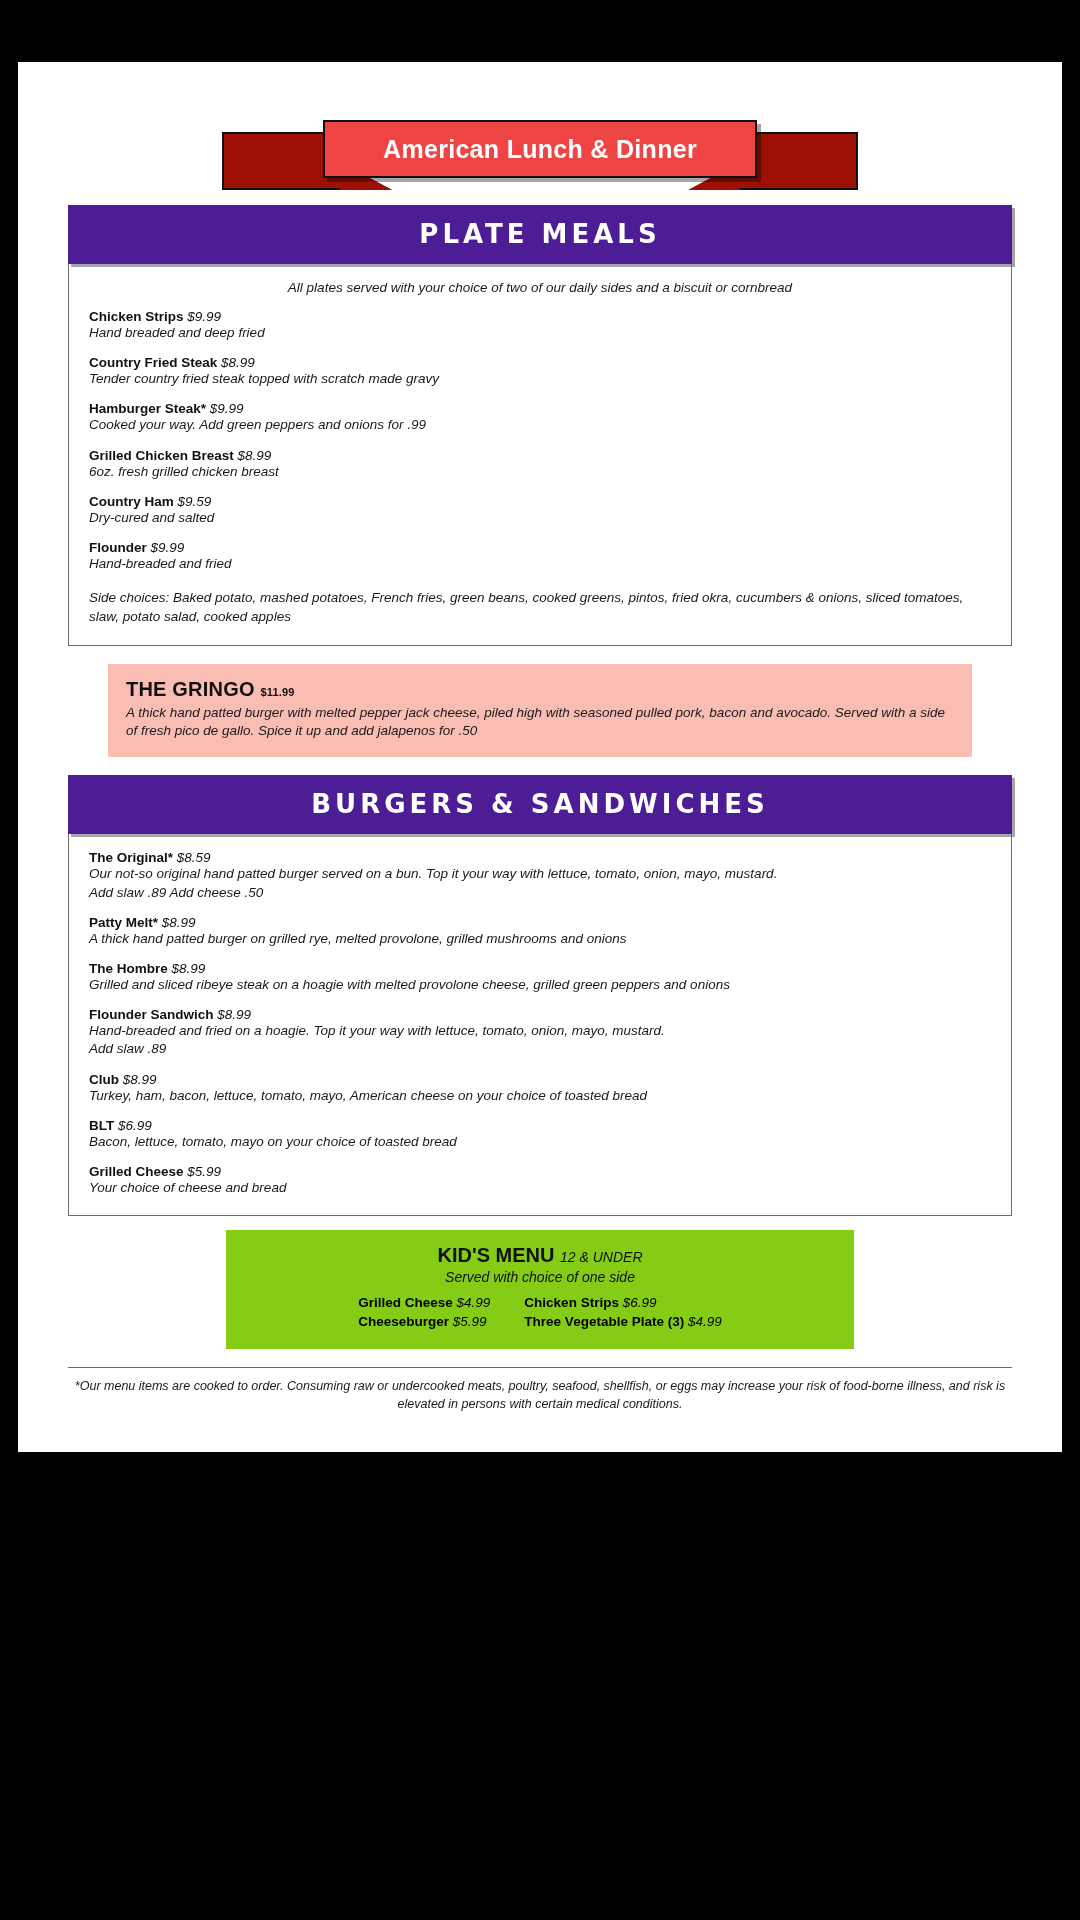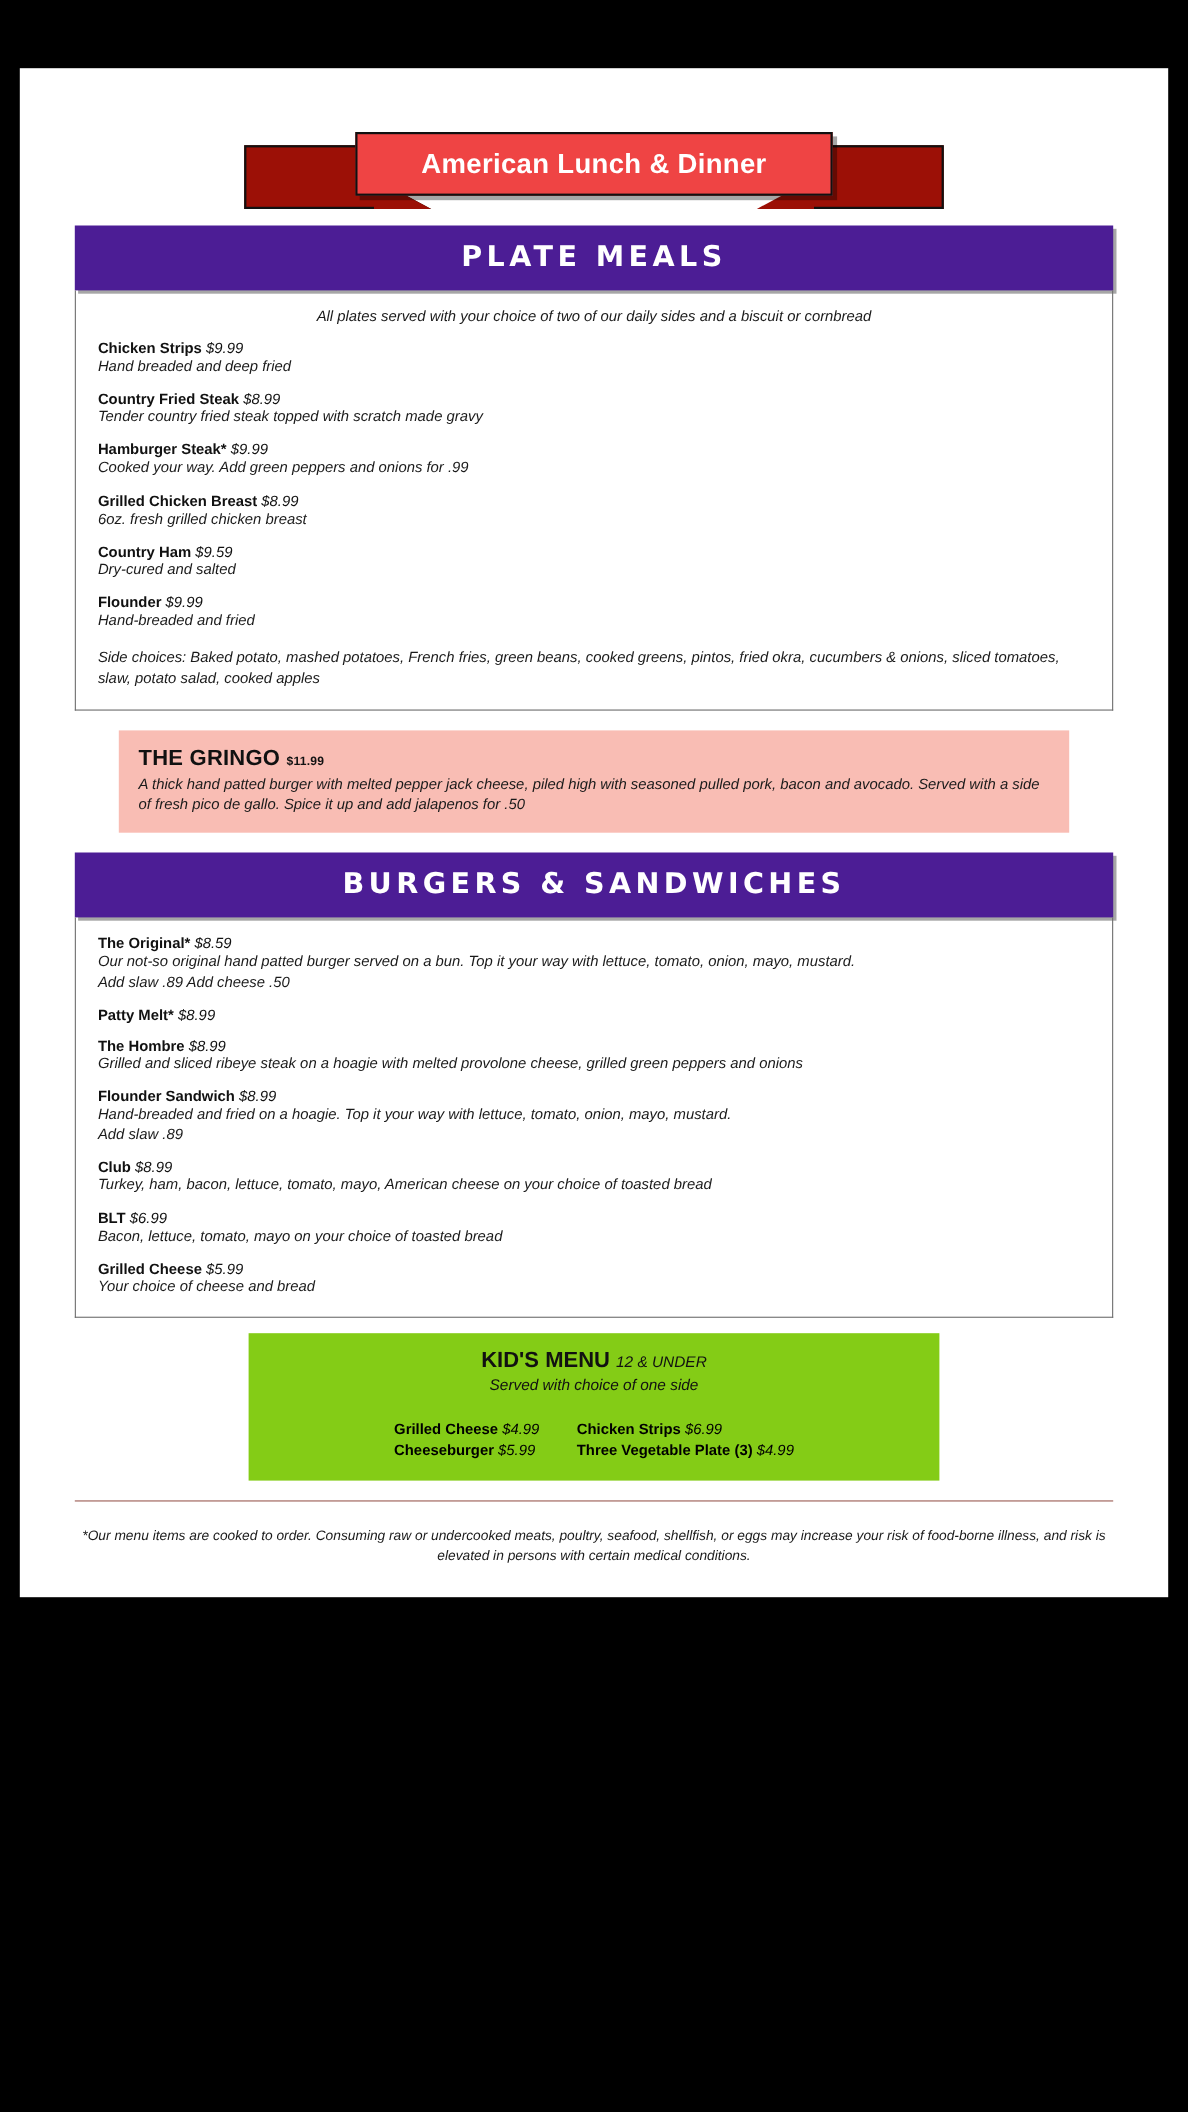--- a/index.html
+++ b/index.html
@@ -163,36 +163,36 @@
     font-weight: normal;
     font-style: italic;
   }
   .kids-sub {
     font-size: 14px;
     font-style: italic;
     color: #111;
     margin-top: 2px;
   }
   .kids-grid {
-    margin-top: 25px;
+    margin-top: 10px;
     display: flex;
     justify-content: center;
     gap: 34px;
     font-size: 13.5px;
   }
   .kids-col { text-align: left; }
   .kids-row { margin-bottom: 4px; white-space: nowrap; }
   .kids-row .name { font-weight: bold; }
   .kids-row .price { font-style: italic; }
 
   
   .footer {
     margin: 18px 50px 0 50px;
     border-top: 1px solid #9a5a52;
-    padding-top: 23px;
+    padding-top: 10px;
     text-align: center;
     font-size: 12.5px;
     font-style: italic;
     color: #1a1a1a;
     line-height: 1.4;
   }
 </style>
 </head>
 <body>
 
@@ -251,20 +251,21 @@
   <div class="section" style="margin-top:18px;">
     <div class="section-header">BURGERS &amp; SANDWICHES</div>
     <div class="section-body">
       <div class="item">
         <div class="item-title"><span class="name">The Original*</span> <span class="price">$8.59</span></div>
         <div class="item-desc" style="white-space:pre-line">Our not-so original hand patted burger served on a bun. Top it your way with lettuce, tomato, onion, mayo, mustard.
 Add slaw .89 Add cheese .50</div>
       </div>
       <div class="item">
         <div class="item-title"><span class="name">Patty Melt*</span> <span class="price">$8.99</span></div>
+        <div class="item-desc" style="white-space:pre-line">A thick hand patted burger on grilled rye, melted provolone, grilled mushrooms and onions</div>
       </div>
       <div class="item">
         <div class="item-title"><span class="name">The Hombre</span> <span class="price">$8.99</span></div>
         <div class="item-desc" style="white-space:pre-line">Grilled and sliced ribeye steak on a hoagie with melted provolone cheese, grilled green peppers and onions</div>
       </div>
       <div class="item">
         <div class="item-title"><span class="name">Flounder Sandwich</span> <span class="price">$8.99</span></div>
         <div class="item-desc" style="white-space:pre-line">Hand-breaded and fried on a hoagie. Top it your way with lettuce, tomato, onion, mayo, mustard.
 Add slaw .89</div>
       </div>

